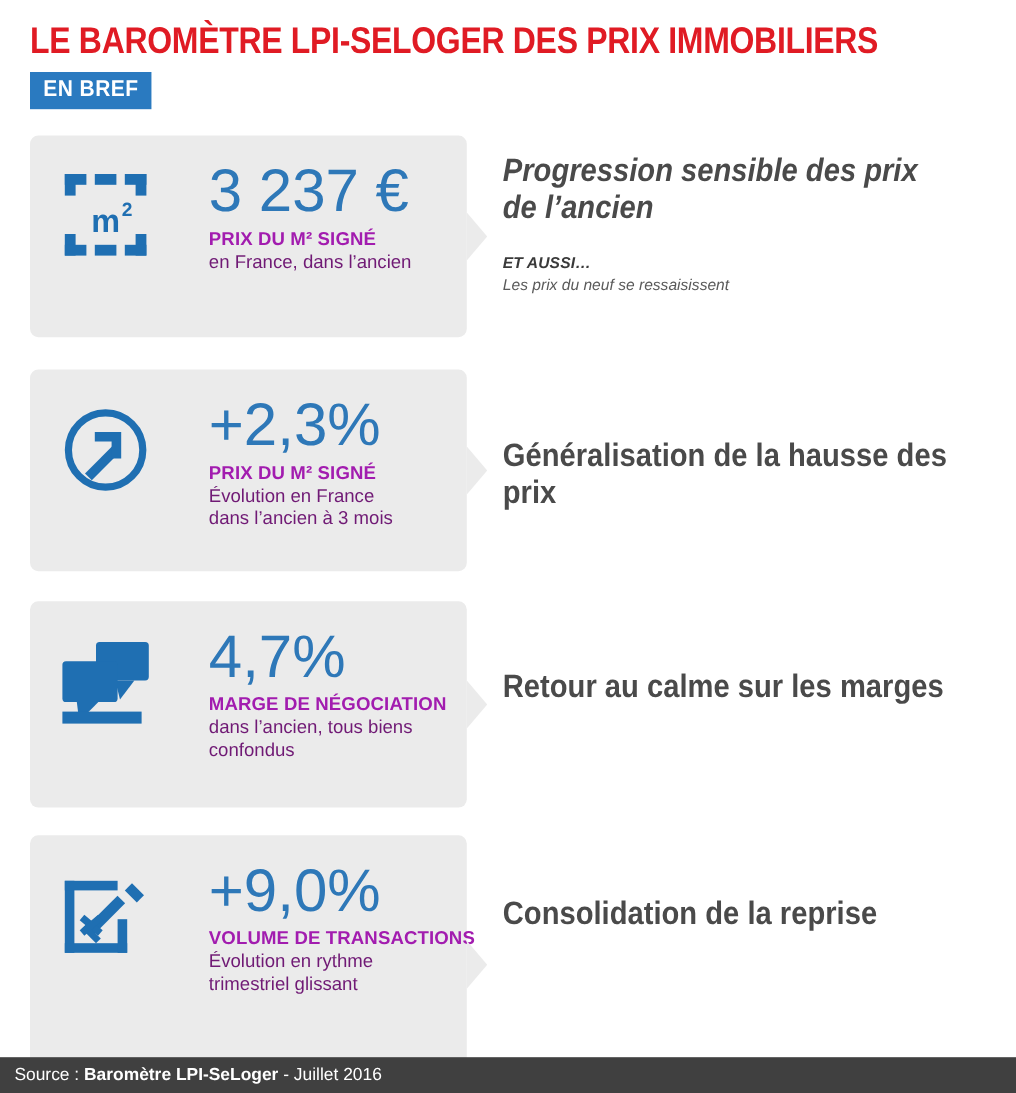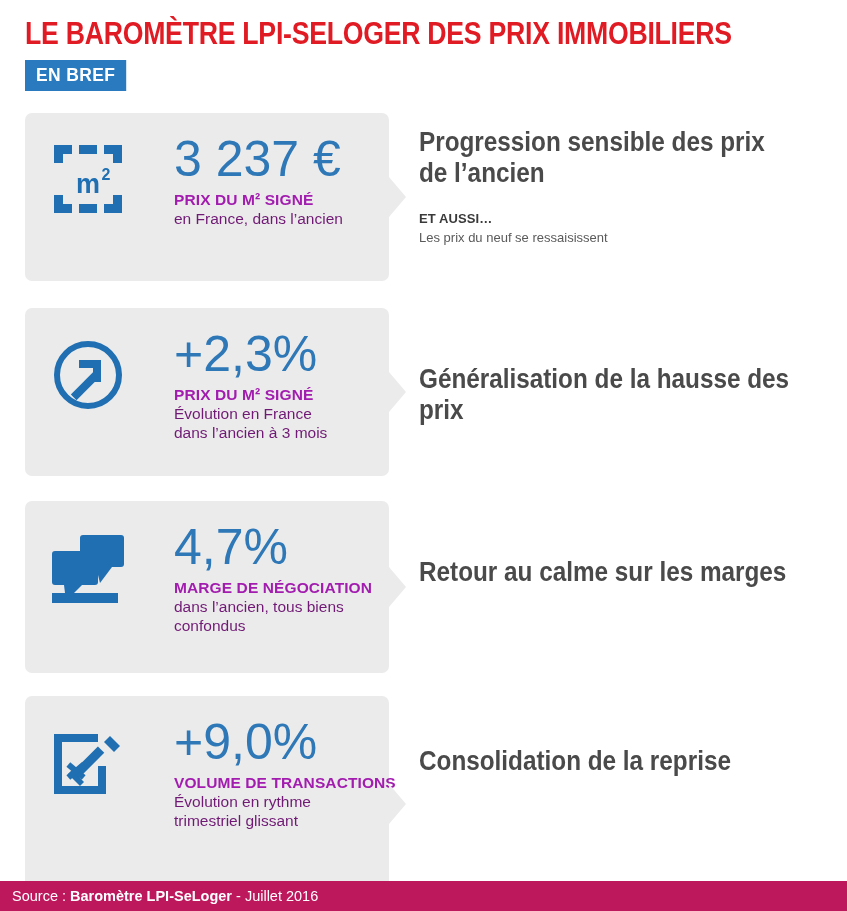--- a/index.html
+++ b/index.html
@@ -127,21 +127,21 @@
     font-size:13px;
     color:#5a5a5a;
     margin-top:4px;
   }
 
   
   .footer{
     position:absolute;
     left:0;bottom:0;
     width:847px;height:30px;
-    background:#be185d;
+    background:#404040;
     display:flex;align-items:center;
   }
   .footer-text{
     color:#ffffff;
     font-size:14.5px;
     padding-left:12px;
     white-space:nowrap;
   }
   .footer-text b{font-weight:bold;}
 
@@ -179,21 +179,21 @@
             <text x="54" y="37" text-anchor="middle" fill="#1f6fb2" font-family="Liberation Sans, sans-serif" font-size="16" font-weight="bold">2</text>
           </svg>
         </div>
         <div class="stat">
           <div class="big-value">3 237 €</div>
           <div class="stat-label">PRIX DU M² SIGNÉ</div>
           <div class="stat-sub">en France, dans l’ancien</div>
         </div>
       </div>
     </div>
-    <div class="commentary" style="top:14px;">
+    <div class="commentary" style="top:14px;font-style:italic;">
       <h2 class="comment-title">Progression sensible des prix de l’ancien</h2>
       <div class="also-label">ET AUSSI…</div>
       <div class="also-text">Les prix du neuf se ressaisissent</div>
     </div>
   </div>
 
   <div class="row" style="height:193px;">
     <div class="card" style="top:0;height:168px;">
       <div class="pointer"></div>
       <div class="card-inner">

